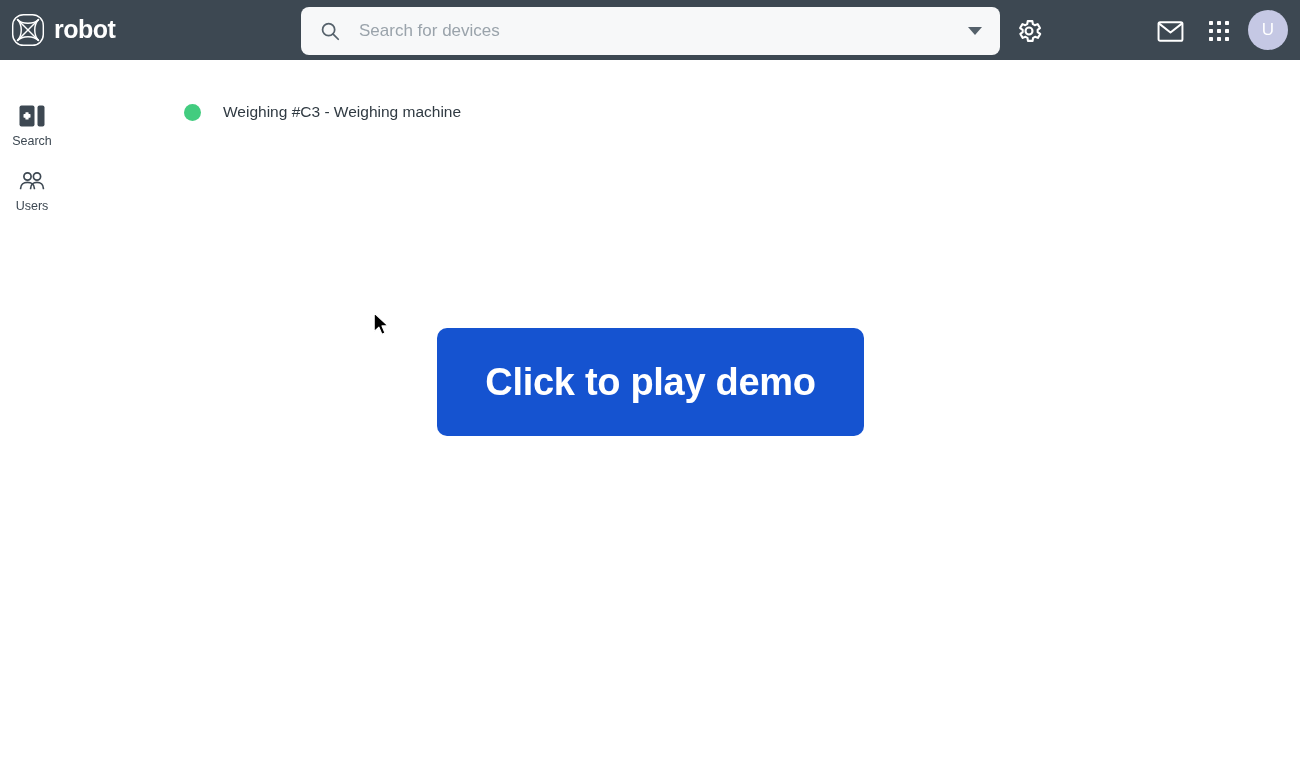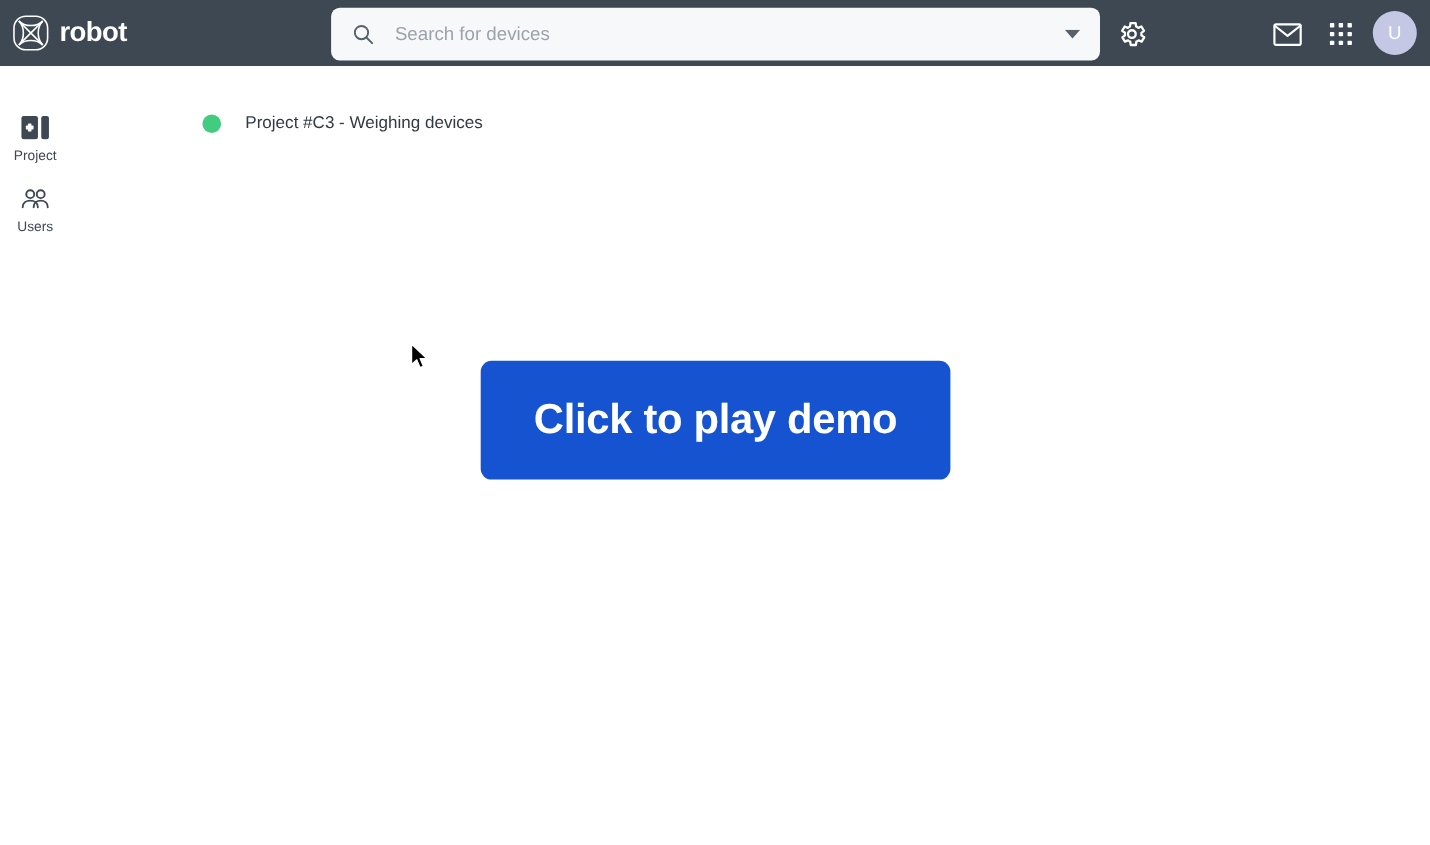--- a/index.html
+++ b/index.html
@@ -260,21 +260,21 @@
 
   <div class="nav-item nav-devices">
     <span class="nav-glyph">
       <svg width="26" height="22" viewBox="0 0 26 22">
         <rect x="0.5" y="0.5" width="15" height="21" rx="2" fill="#3d4852"></rect>
         <rect x="6.4" y="7.2" width="3.2" height="7.4" rx="0.6" fill="#ffffff"></rect>
         <rect x="4.5" y="9.1" width="7" height="3.6" rx="0.6" fill="#ffffff"></rect>
         <rect x="18.5" y="0.5" width="7" height="21" rx="2" fill="#3d4852"></rect>
       </svg>
     </span>
-    <span class="nav-label">Project</span>
+    <span class="nav-label">Search</span>
   </div>
 
   <div class="nav-item nav-users">
     <span class="nav-glyph">
       <svg width="26" height="20" viewBox="0 0 26 20" fill="none" stroke="#3d4852" stroke-width="1.7">
         <circle cx="8.5" cy="5.5" r="3.6"></circle>
         <circle cx="18" cy="5.5" r="3.6"></circle>
         <path d="M1.6 17.4 C1.6 13.4 4.8 11.4 8.5 11.4 C12.2 11.4 15.4 13.4 15.4 17.4" stroke-linecap="round"></path>
         <path d="M11.6 17.4 C11.6 13.4 14.6 11.4 18 11.4 C21.4 11.4 24.4 13.4 24.4 17.4" stroke-linecap="round"></path>
       </svg>
@@ -282,21 +282,21 @@
     <span class="nav-label">Users</span>
   </div>
 </div>
 
 <div class="project-list">
 
 
 
   <div class="project-row">
     <span class="status-dot" style="background: rgb(66, 204, 127);"></span>
-    <span class="project-name">Project #C3 - Weighing devices</span>
+    <span class="project-name">Weighing #C3 - Weighing machine</span>
   </div>
 </div>
 
 <button class="demo-btn" style="background: rgb(21, 83, 208);">Click to play demo</button>
 
 <svg class="cursor" viewBox="0 0 18 26">
   <path d="M1.2 1 L1.2 19.4 L5.9 15.1 L8.9 22.2 L11.9 20.9 L8.9 13.9 L15 13.9 Z" fill="#000000" stroke="#ffffff" stroke-width="1.1" stroke-linejoin="round"></path>
 </svg>
 
 </body></html>

